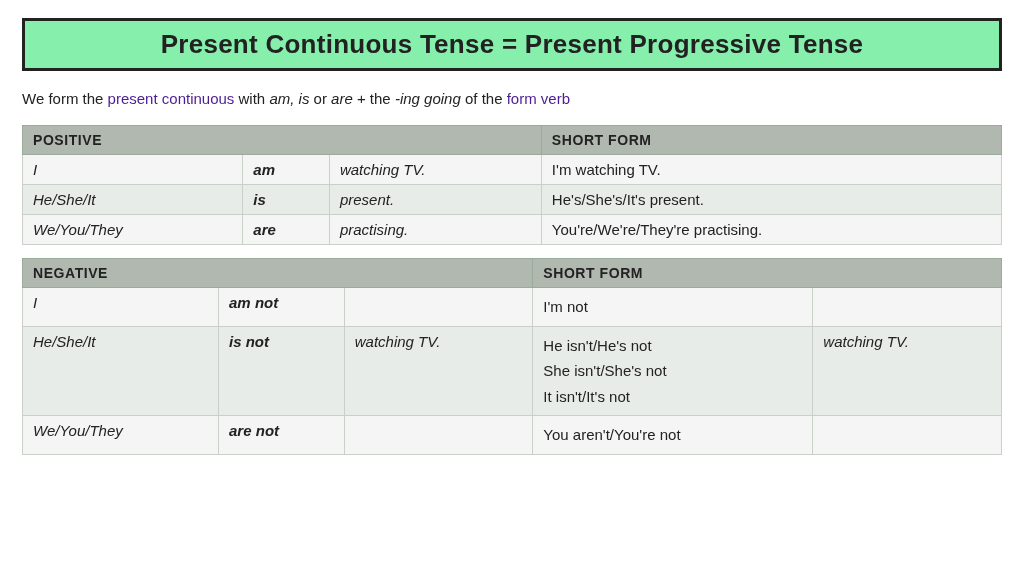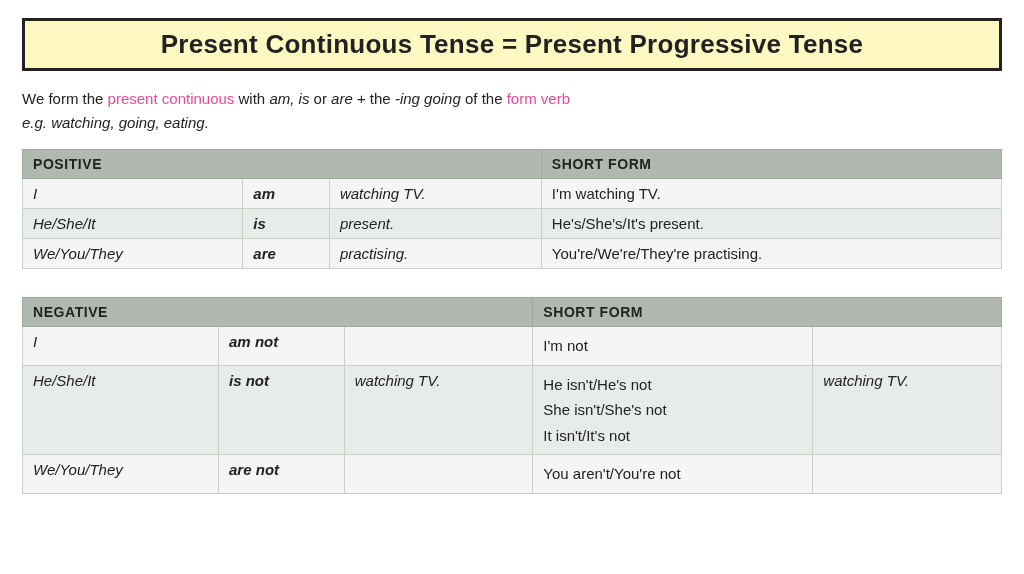--- a/index.html
+++ b/index.html
@@ -11,35 +11,35 @@
       color: #222;
       max-width: 1024px;
     }
     .page-title {
       font-size: 26px;
       font-weight: 900;
       text-align: center;
       border: 3px solid #222;
       padding: 8px 16px;
       margin-bottom: 16px;
-      background: #fef9c3;
+      background: #86efac;
       letter-spacing: 0.01em;
     }
     .intro-text {
       font-size: 15px;
       margin-bottom: 14px;
       line-height: 1.6;
     }
-    .green { color: #ec4899; }
+    .green { color: #4c1d95; }
     .italic { font-style: italic; text-align: right; }
 
     table {
       border-collapse: collapse;
       width: 100%;
-      margin-bottom: 28px;
+      margin-bottom: 13px;
       border-radius: 10px;
     }
     th {
       background: #b0b8b0;
       font-weight: 700;
       font-size: 14px;
       padding: 6px 10px;
       text-align: left;
       border: 1px solid #9aab9a;
       letter-spacing: 0.04em;
@@ -66,21 +66,20 @@
       line-height: 1.7;
     }
   </style>
 </head>
 <body>
 
 <div class="page-title">Present Continuous Tense = Present Progressive Tense</div>
 
 <p class="intro-text">
   We form the <span class="green">present continuous</span> with <span class="italic">am, is</span> or <span class="italic">are</span> + the <span class="italic">-ing going</span> of the <span class="green">form verb</span><br>
-  <span class="italic">e.g. watching, going, eating.</span>
 </p>
 
 <table>
   <thead>
     <tr>
       <th colspan="3">POSITIVE</th>
       <th>SHORT FORM</th>
     </tr>
   </thead>
   <tbody>

